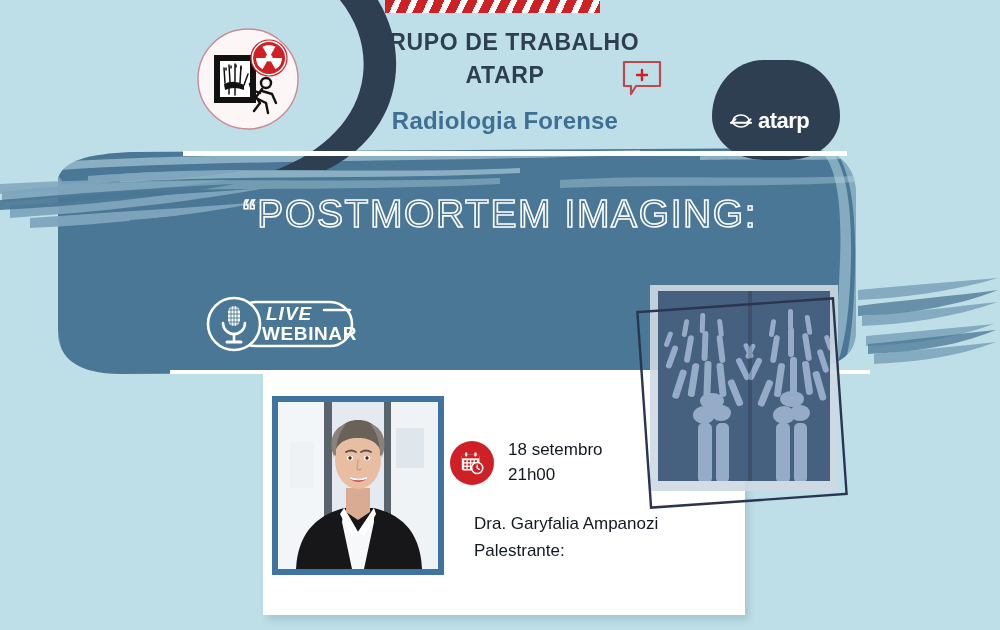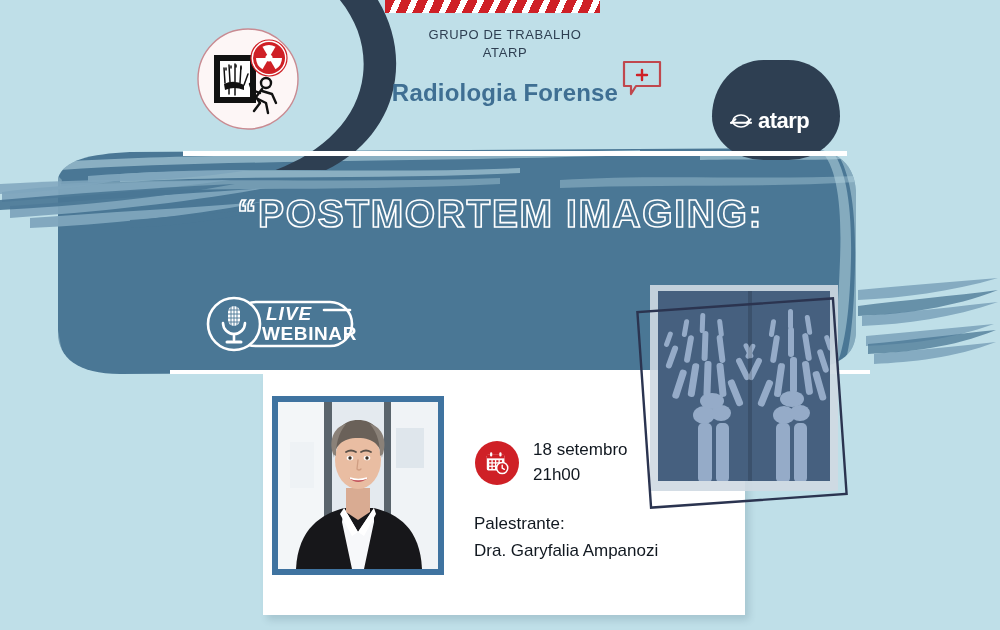--- a/index.html
+++ b/index.html
@@ -35,21 +35,21 @@
   }
   .atarp-mark { width:22px; height:16px; display:block; }
   .atarp-word {
     color:#ffffff; font-size:22px; font-weight:bold; letter-spacing:-0.5px;
     line-height:1;
   }
 
   
   .hdr { position:absolute; left:300px; top:26px; width:410px; text-align:center; z-index:5; }
   .hdr-line1, .hdr-line2 {
-    color:#2e3f52; font-size:13px; font-weight:normal; letter-spacing:0.6px; line-height:1.42;
+    color:#2e3f52; font-size:23px; font-weight:bold; letter-spacing:0.6px; line-height:1.42;
   }
   .hdr-sub {
     margin-top:16px;
     color:#3f6f93; font-size:24px; font-weight:bold; letter-spacing:0.2px;
   }
 
   
   .bubble { position:absolute; left:620px; top:58px; width:44px; height:40px; z-index:5; }
 
   
@@ -64,21 +64,21 @@
   }
   .white-rule-bottom {
     position:absolute; left:170px; top:370px; width:700px; height:4px;
     background:#ffffff; z-index:5;
   }
 
   
   .title {
     position:absolute; left:0; top:190px; width:1000px; text-align:center; z-index:6;
     color:transparent;
-    font-size:39px; font-weight:bold; letter-spacing:1.6px; line-height:1.22;
+    font-size:39px; font-weight:normal; letter-spacing:1.6px; line-height:1.22;
     -webkit-text-stroke:1.6px #ffffff;
     text-shadow:none;
     font-family:"Liberation Sans", sans-serif;
   }
   .title .ln { display:block; }
 
   
   .livebadge { position:absolute; left:200px; top:288px; width:160px; height:72px; z-index:6; }
 
   
@@ -90,21 +90,21 @@
 
   
   .photo-frame {
     position:absolute; left:272px; top:396px; width:172px; height:179px;
     border:6px solid #3f73a0; background:#e8eef2; z-index:5; overflow:hidden;
   }
   .photo-frame svg { display:block; width:100%; height:100%; }
 
   
   .datewrap {
-    position:absolute; left:475px; top:438px; z-index:5;
+    position:absolute; left:450px; top:438px; z-index:5;
     display:flex; align-items:center; gap:14px;
   }
   .cal-circle {
     width:44px; height:44px; border-radius:50%; background:#cf2026;
     display:flex; align-items:center; justify-content:center; flex:0 0 auto;
   }
   .date-text { color:#111820; font-size:17px; line-height:1.45; }
 
   
   .speaker {
@@ -342,22 +342,22 @@
         <path d="M19.6,16.3 V19.4 L21.9,20.8" stroke="#ffffff" stroke-width="1.5" fill="none" stroke-linecap="round"></path>
       </svg>
     </div>
     <div class="date-text">
       <div>18 setembro</div>
       <div>21h00</div>
     </div>
   </div>
 
   <div class="speaker">
+    <div>Dra. Garyfalia Ampanozi</div>
     <div>Palestrante:</div>
-    <div>Dra. Garyfalia Ampanozi</div>
   </div>
 
   <svg class="xray" viewBox="0 0 230 250">
     <defs>
       <clipPath id="filmClip">
         <rect x="22" y="8" width="172" height="190"></rect>
       </clipPath>
     </defs>
 
     <rect x="14" y="2" width="188" height="206" fill="#cfd9e2" opacity="0.9"></rect>

